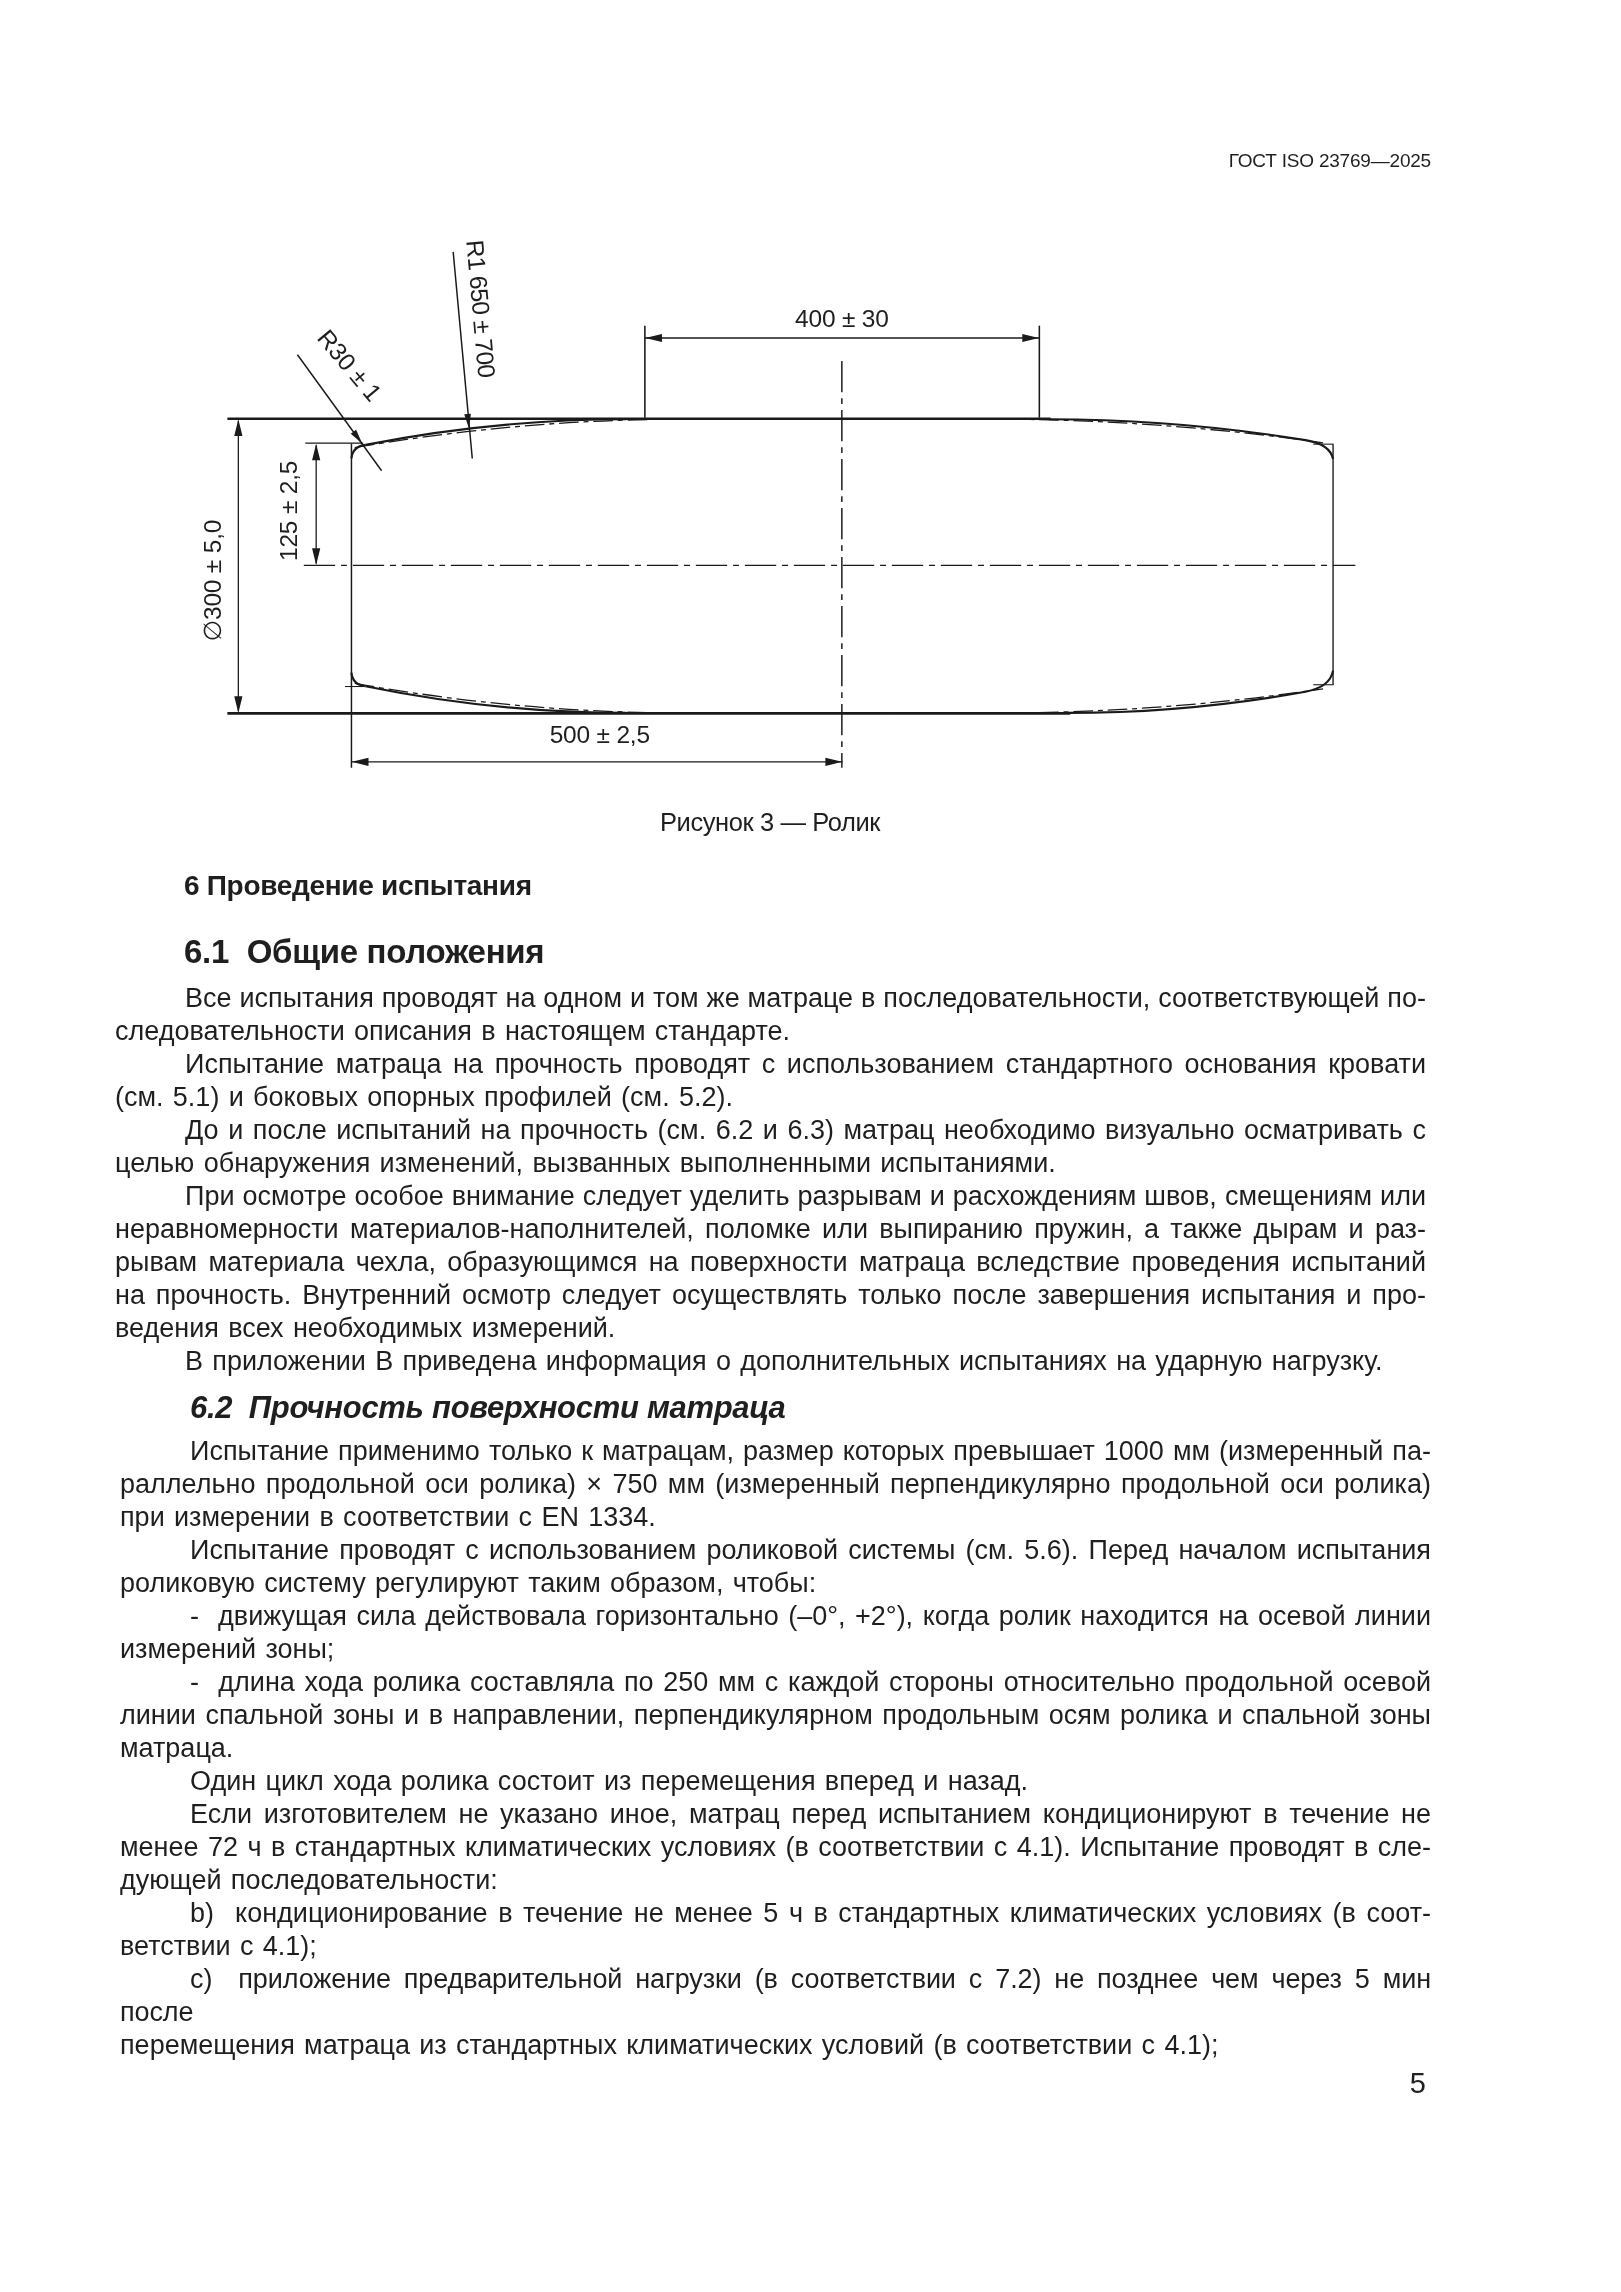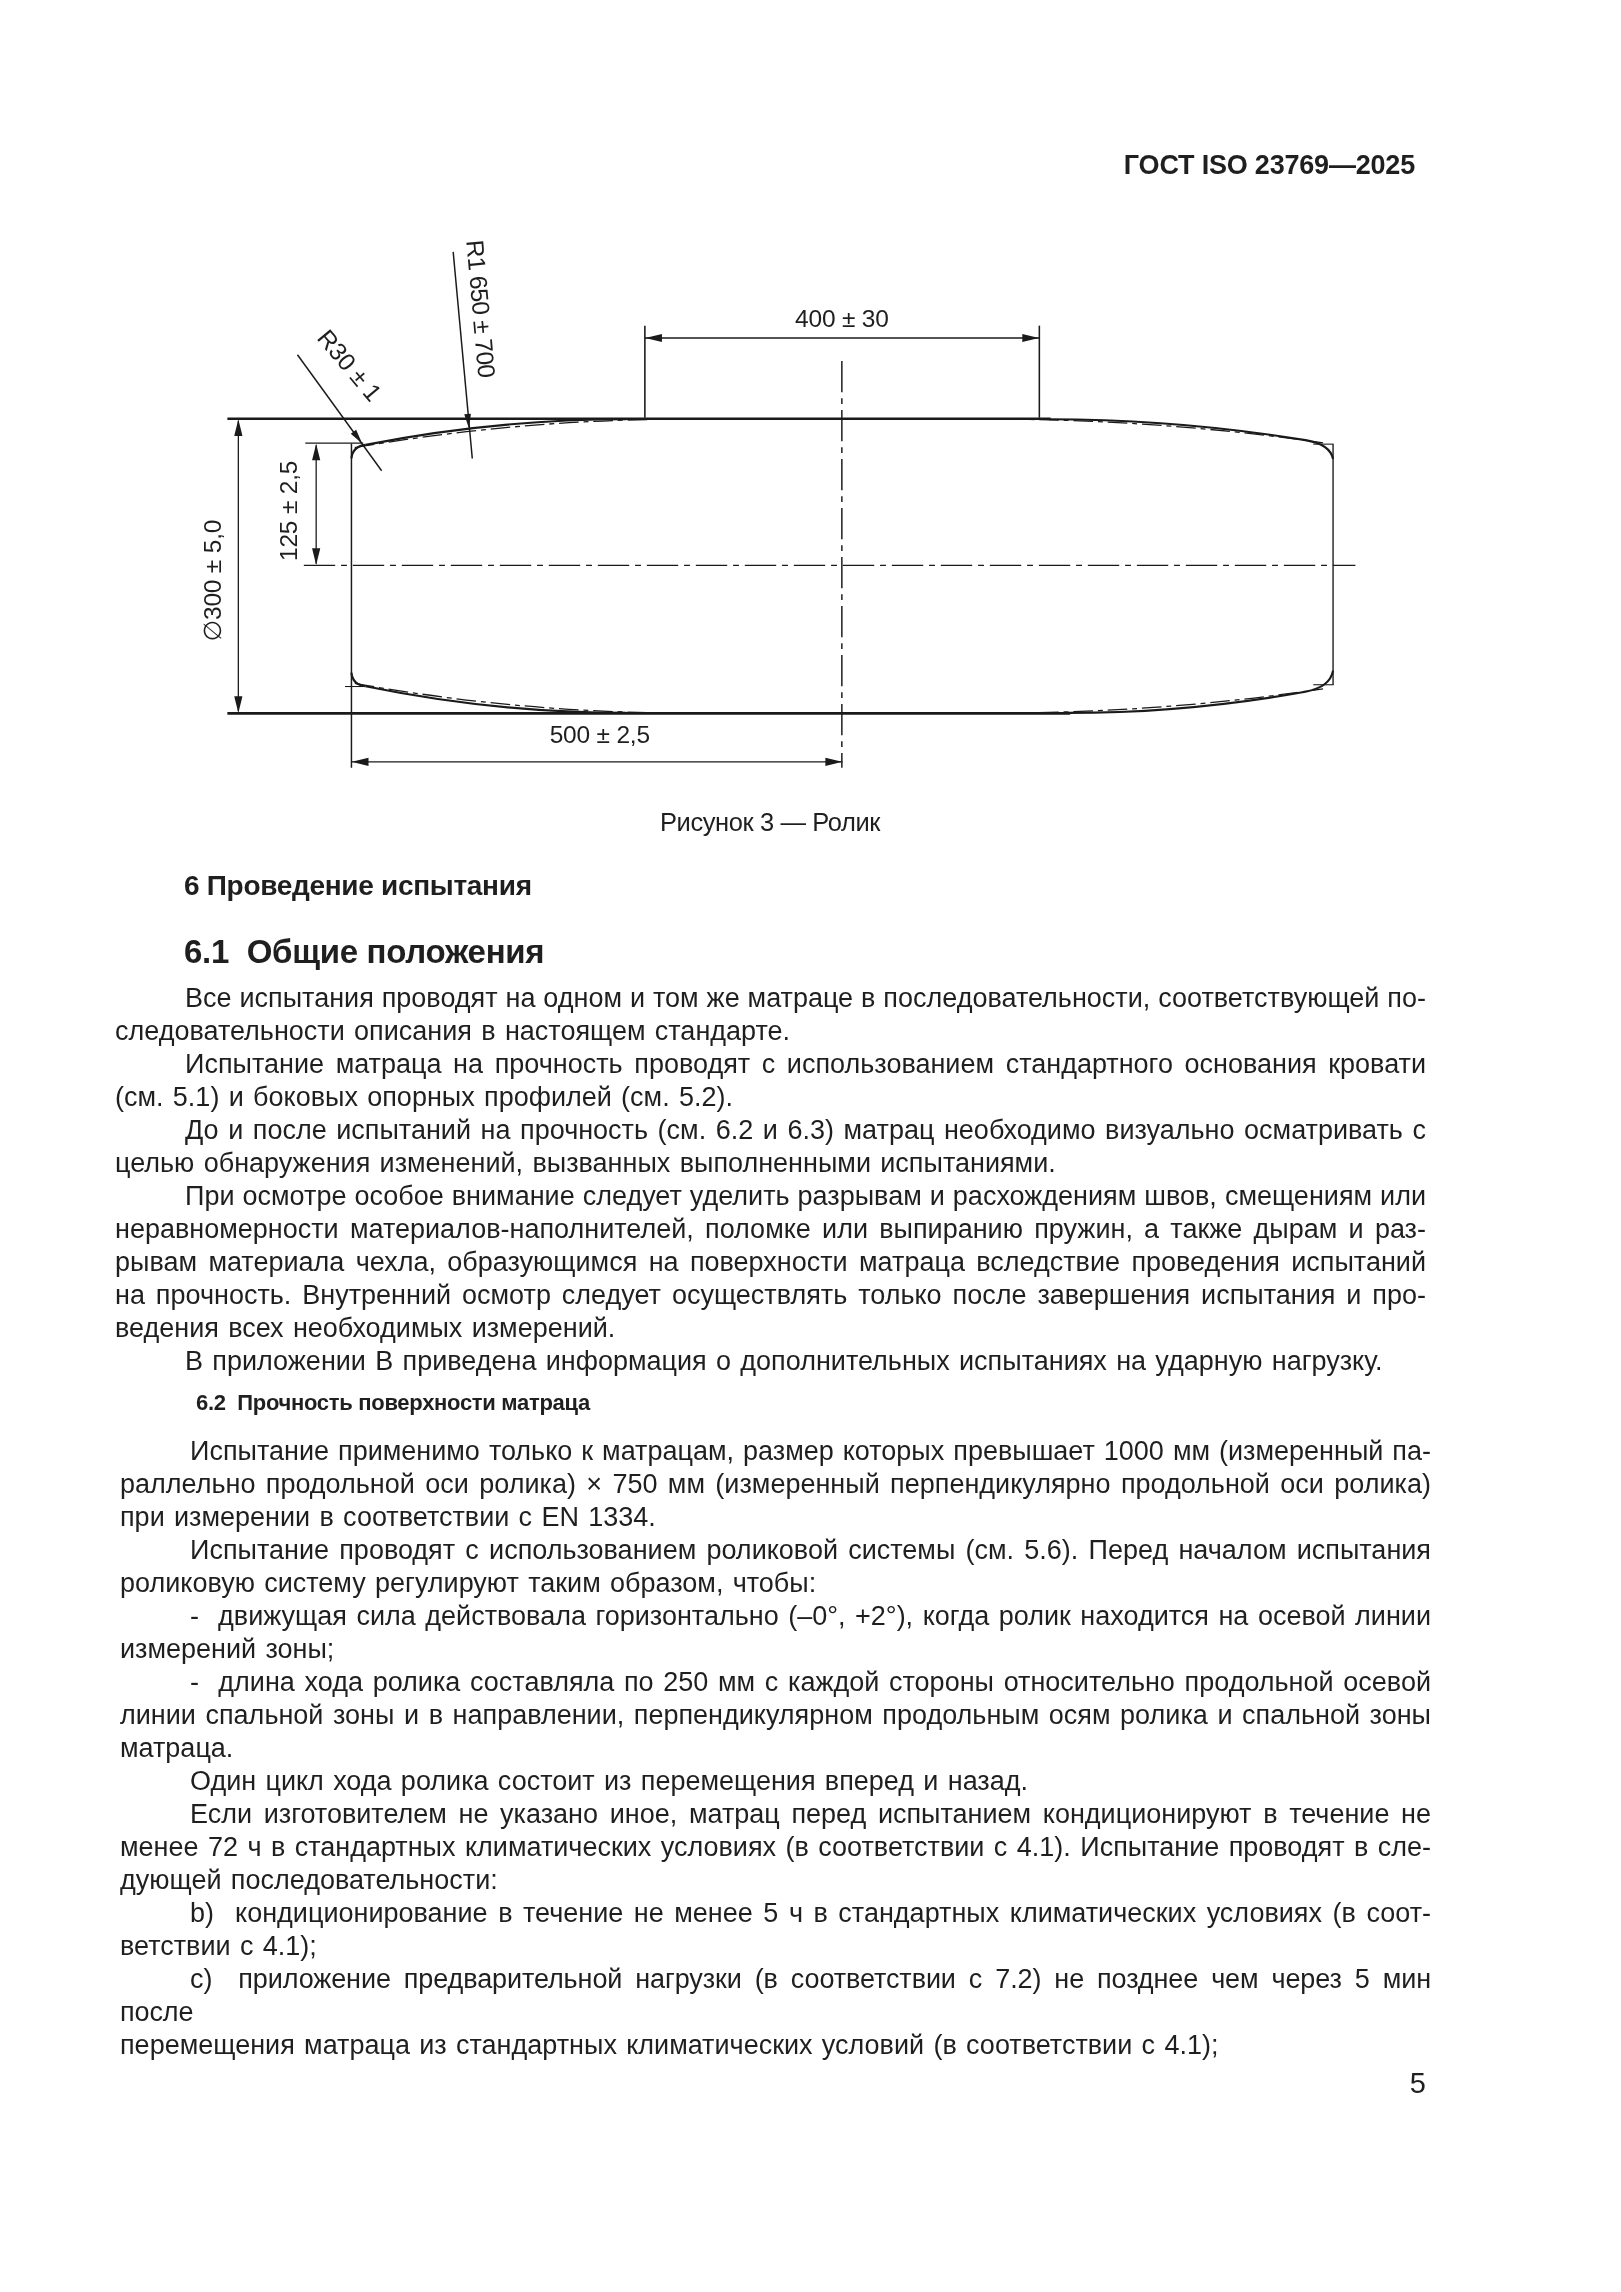--- a/index.html
+++ b/index.html
@@ -1,23 +1,23 @@
 <!DOCTYPE html>
 <html><head>
 <meta charset="utf-8">
 <style>
 html,body{margin:0;padding:0;}
 body{width:1621px;height:2293px;background:#ffffff;position:relative;
      font-family:"Liberation Sans",sans-serif;color:#1f1f1f;}
 #svgfig{position:absolute;left:0;top:0;}
-.hdr{position:absolute;right:206px;top:150px;font-size:27px;font-weight:bold;letter-spacing:-0.2px;}
+.hdr{position:absolute;right:190px;top:150px;font-size:19px;font-weight:normal;letter-spacing:-0.2px;}
 .caption{position:absolute;left:0;top:808px;width:1540px;text-align:center;font-size:25.5px;letter-spacing:-0.4px;}
 .h1{position:absolute;left:184px;top:870px;font-size:28px;font-weight:bold;letter-spacing:-0.3px;}
 .h2a{position:absolute;left:184px;top:933px;font-size:33px;font-weight:bold;letter-spacing:-0.3px;}
-.h2b{position:absolute;left:196px;top:1390px;font-size:22px;font-weight:bold;letter-spacing:-0.3px;}
+.h2b{position:absolute;left:190px;top:1390px;font-size:31px;font-weight:bold;letter-spacing:-0.3px;font-style:italic;}
 .blockA{position:absolute;left:115px;width:1311px;top:982px;font-size:27px;line-height:33px;}
 .blockB{position:absolute;left:120px;width:1311px;top:1435px;font-size:27px;line-height:33px;}
 .j{text-align:justify;text-align-last:justify;}
 .ind{text-indent:70px;}
 .blockA>div:not(.j),.blockB>div:not(.j){word-spacing:1.8px;}
 .pgnum{position:absolute;left:115px;width:1311px;top:2069px;font-size:29px;line-height:29px;text-align:right;}
 </style>
 </head>
 <body>
 

